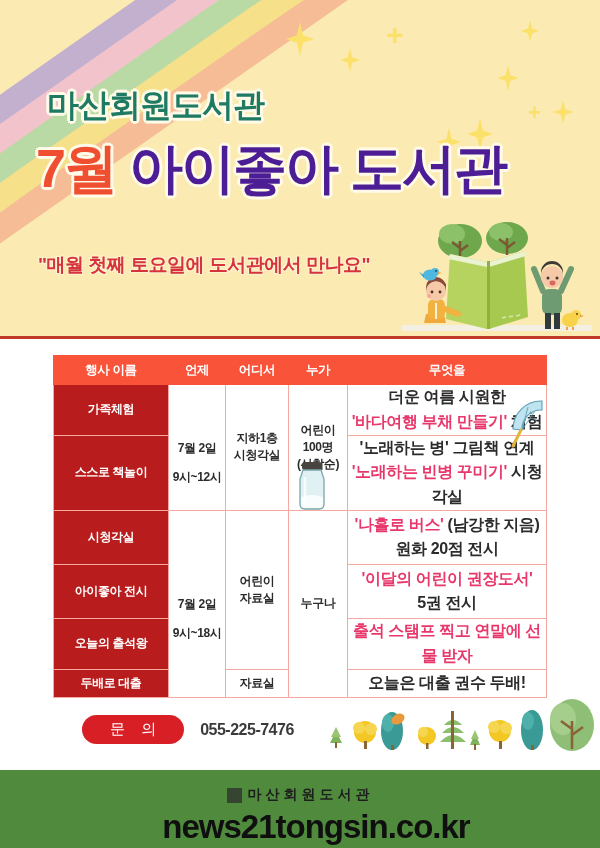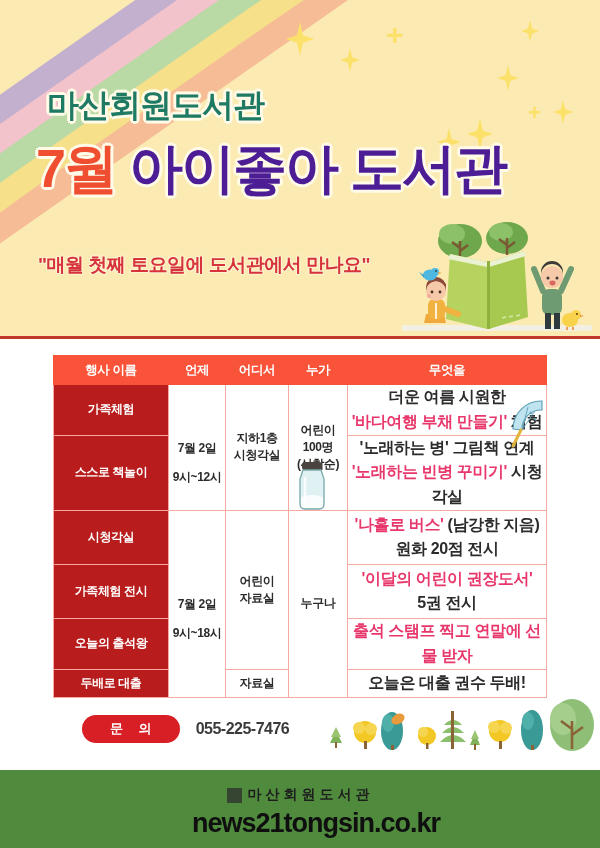--- a/index.html
+++ b/index.html
@@ -201,22 +201,22 @@
     position: absolute;
     left: 82px;
     top: 376px;
     display: flex;
     align-items: center;
     gap: 16px;
   }
   .pill {
     background: #d81f26;
     color: #ffffff;
-    font-weight: 700;
-    font-size: 13px;
+    font-weight: 400;
+    font-size: 15px;
     border-radius: 20px;
     padding: 5px 22px;
     letter-spacing: 6px;
     text-indent: 6px;
   }
   .phone {
     color: #3a3a3a;
     font-size: 16px;
     font-weight: 700;
     letter-spacing: -0.5px;
@@ -260,21 +260,21 @@
     display: inline-block;
     width: 15px;
     height: 15px;
     background: #2d2d2d;
     opacity: 0.75;
   }
   .site {
     display: block;
     margin-top: 1px;
     color: #0f0f0f;
-    font-size: 27px;
+    font-size: 33px;
     font-weight: 700;
     letter-spacing: -1px;
     padding-left: 32px;
   }
 </style>
 </head>
 <body>
 
 <div class="poster">
 
@@ -442,21 +442,21 @@
             <td class="plain" rowspan="4">누구나</td>
             <td class="desc">
               <div>
                 <span class="hl">'나홀로 버스'</span><span> (남강한 지음)</span>
               </div>
               <div>원화 20점 전시</div>
             </td>
           </tr>
 
           <tr style="height:54px">
-            <td class="rowlabel">가족체험 전시</td>
+            <td class="rowlabel">아이좋아 전시</td>
             <td class="desc">
               <div>
                 <span class="hl">'이달의 어린이 권장도서'</span>
               </div>
               <div>5권 전시</div>
             </td>
           </tr>
 
           <tr style="height:28px">
             <td class="rowlabel">오늘의 출석왕</td>

